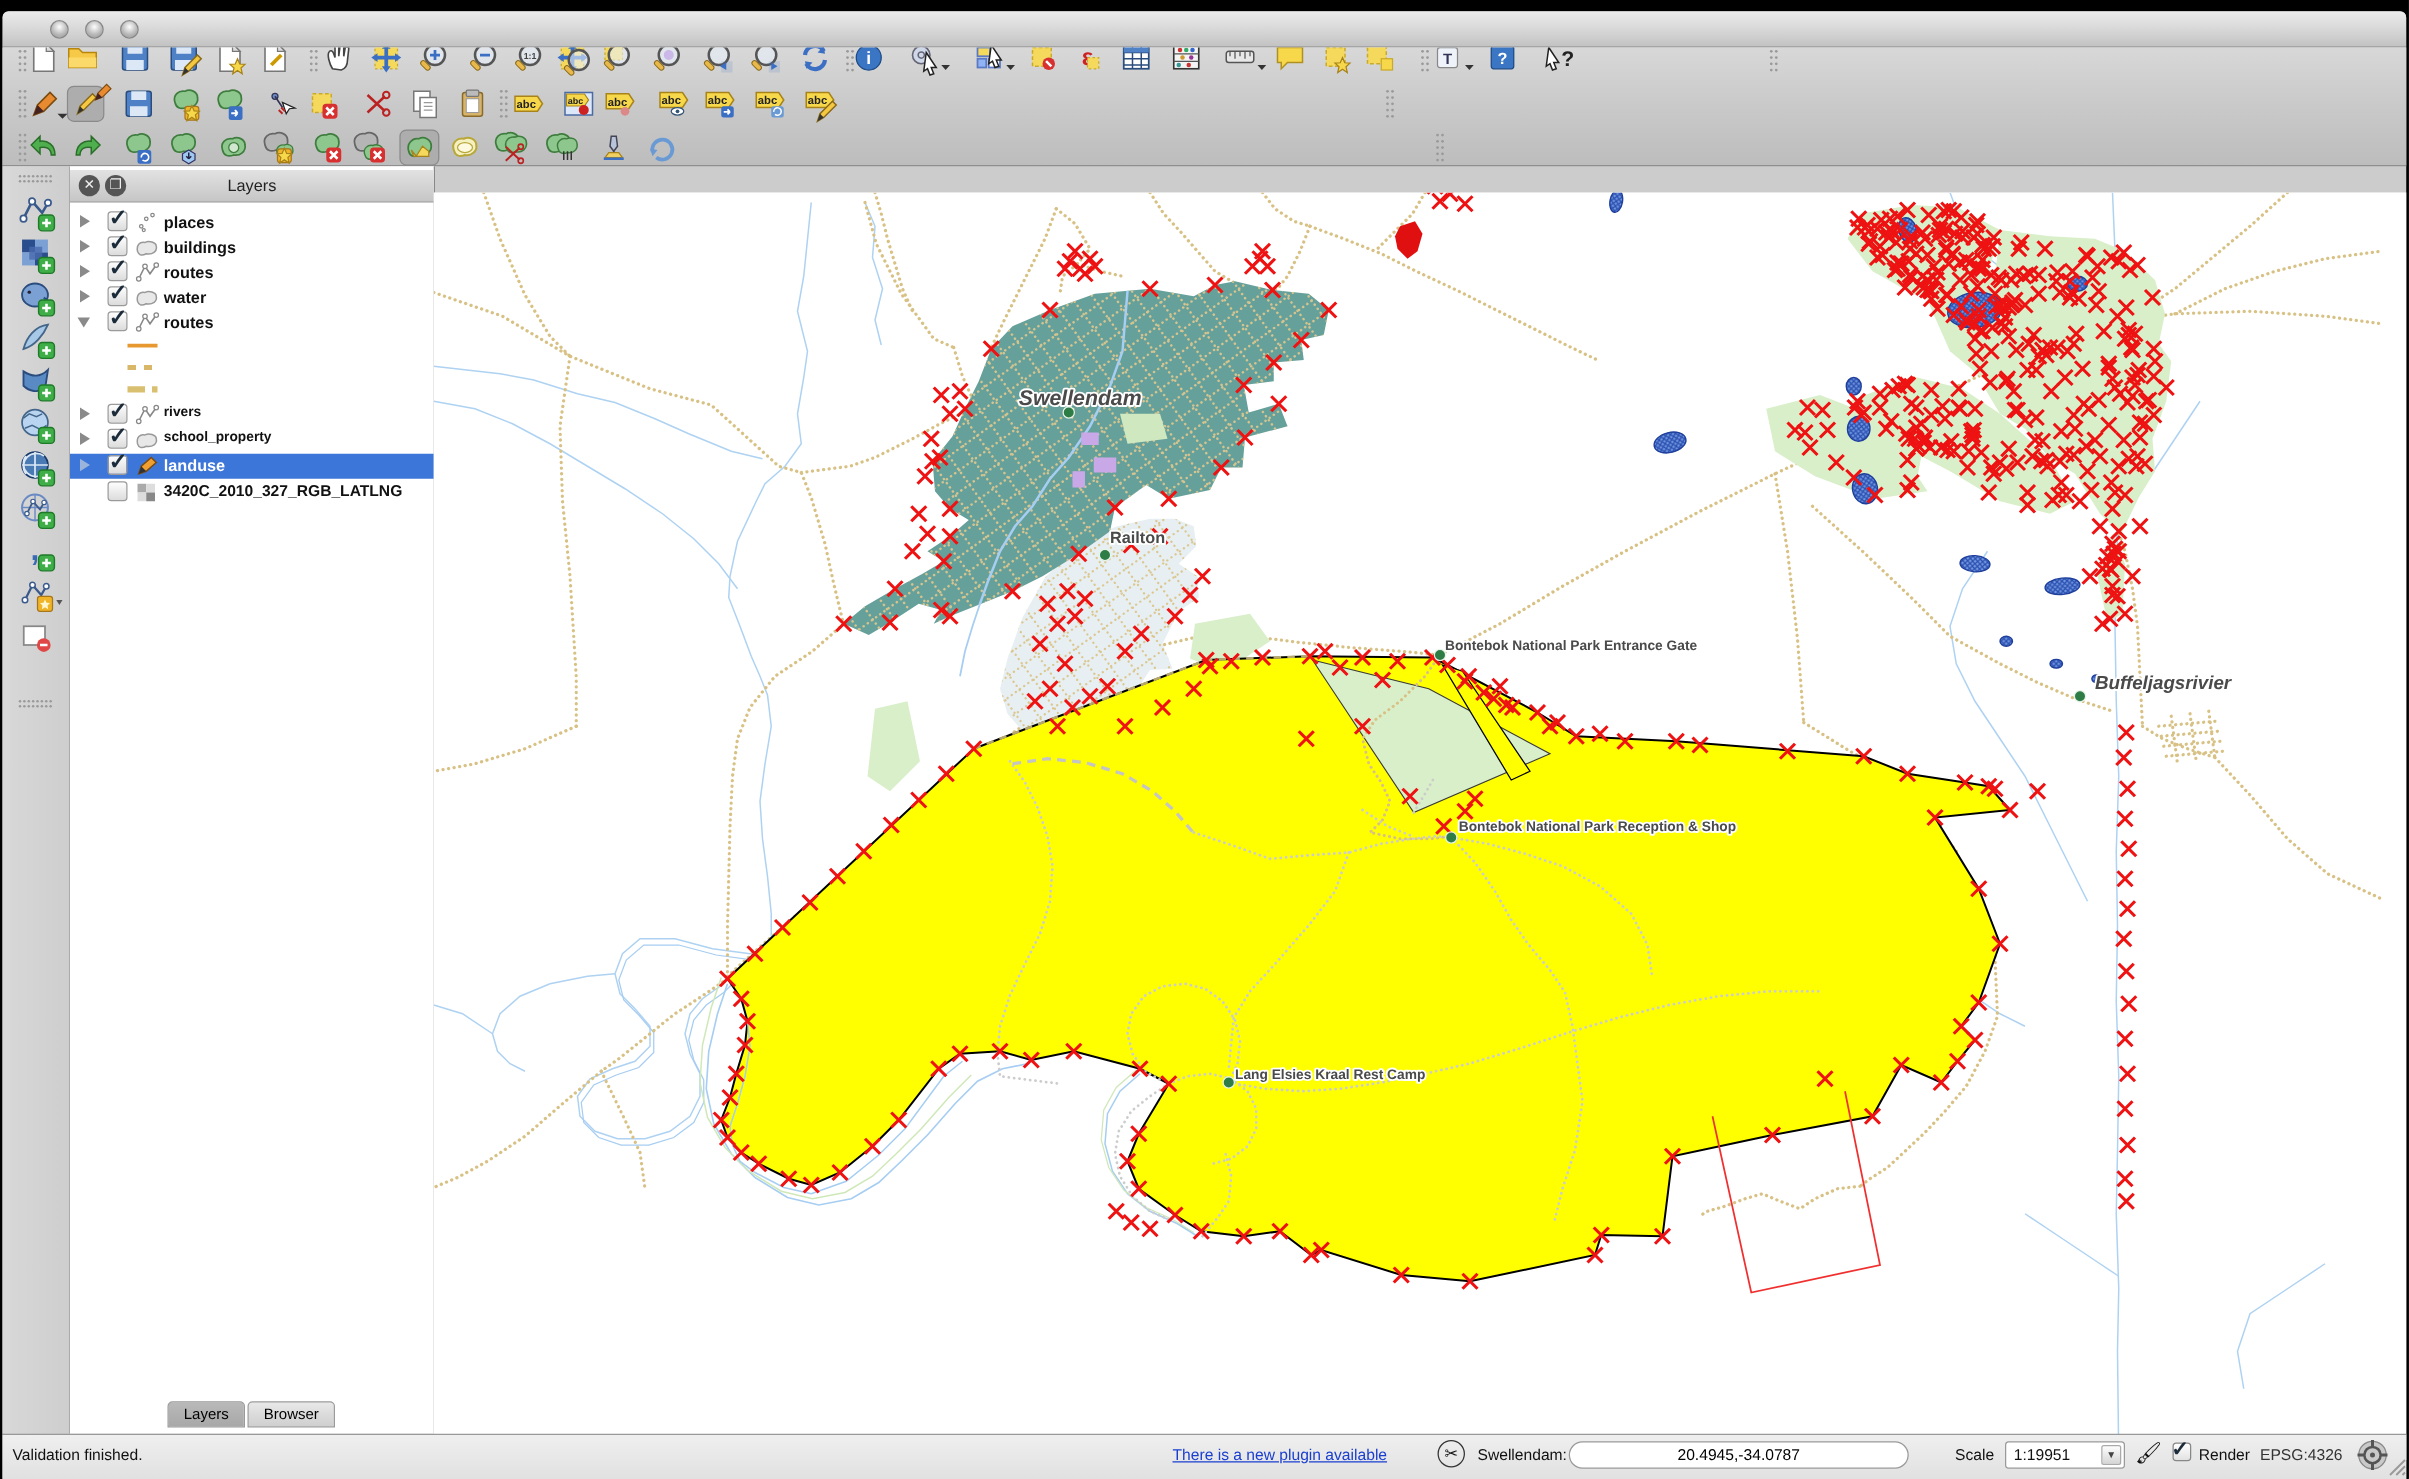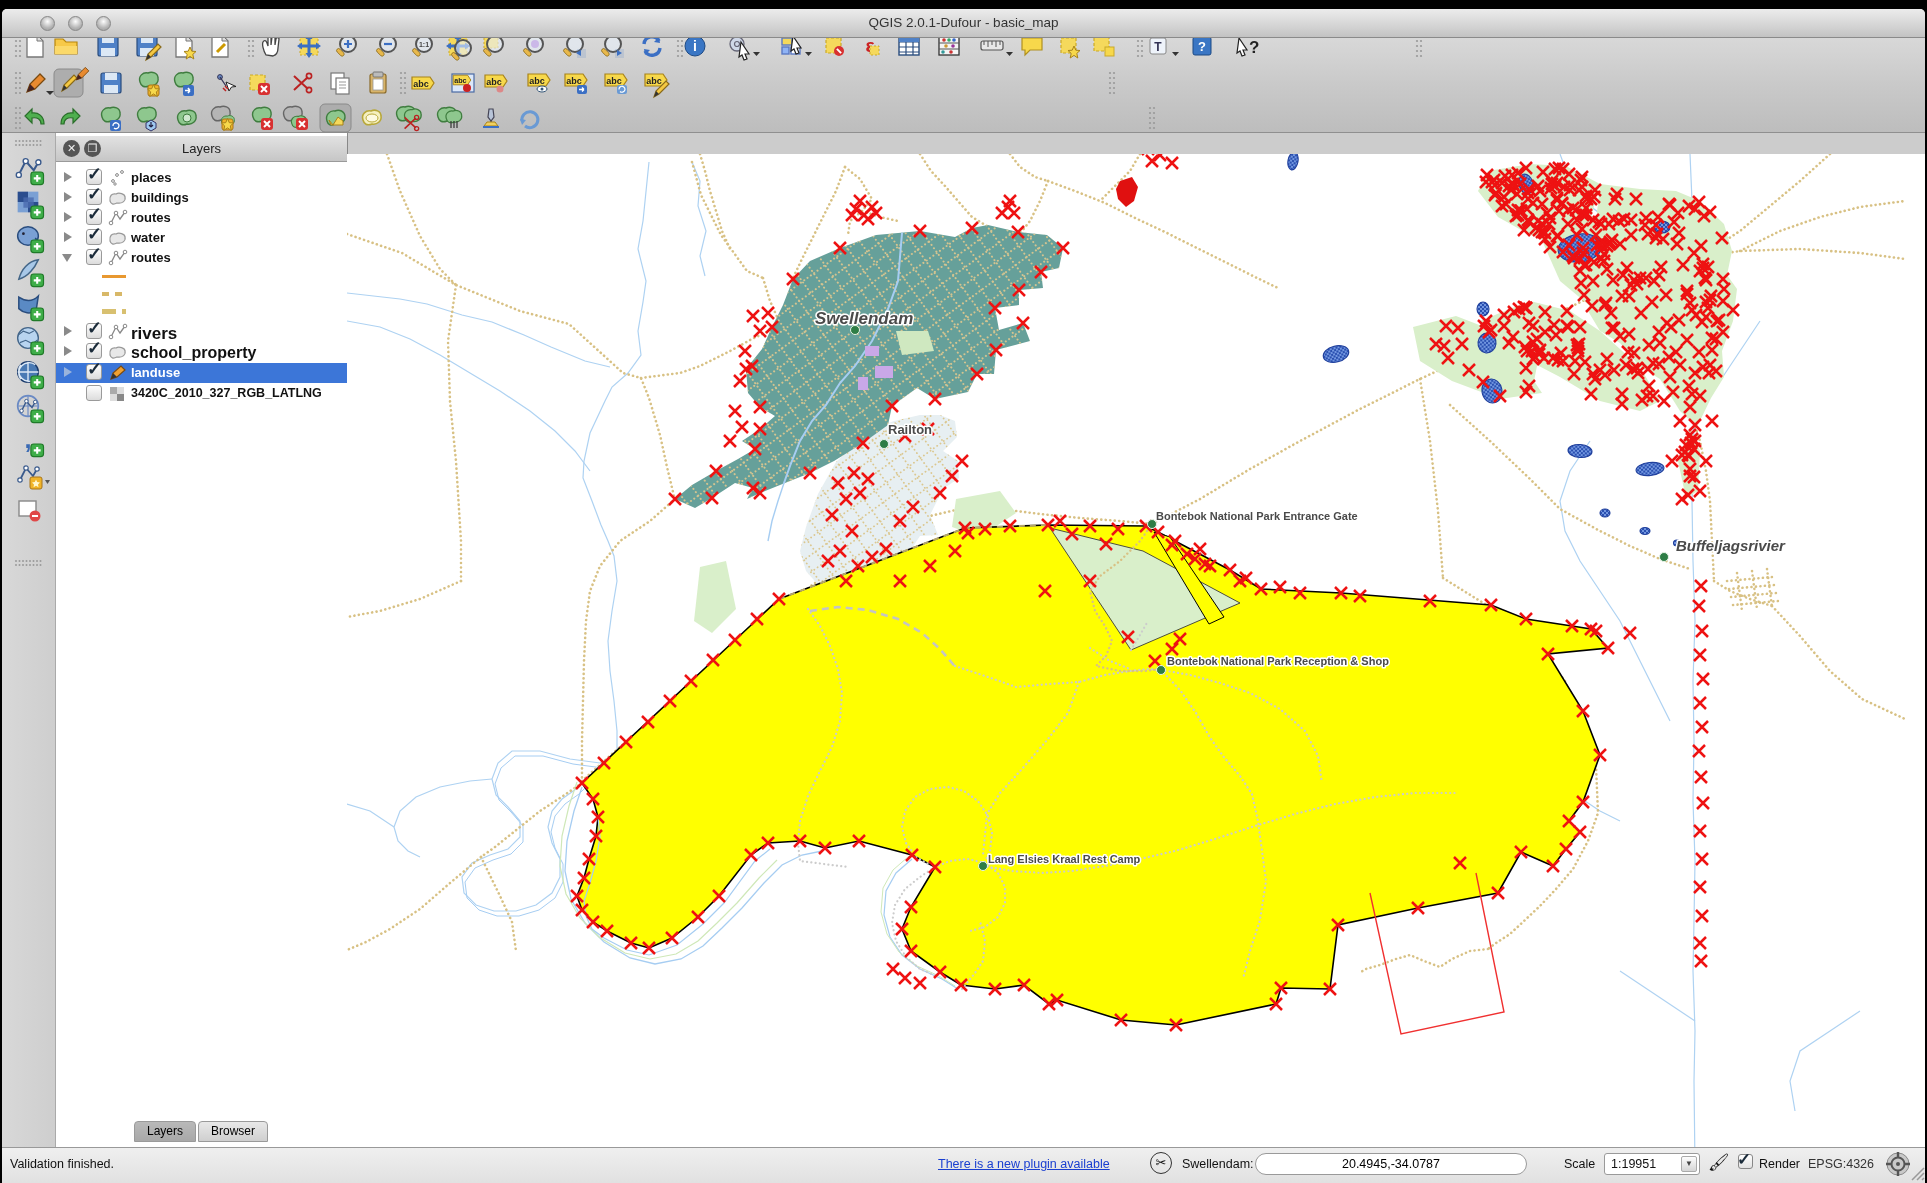--- a/index.html
+++ b/index.html
@@ -27,21 +27,20 @@
 .tab{display:inline-block;padding:2px 12px 3px;border:1px solid #9a9a9a;border-radius:4px 4px 0 0;background:linear-gradient(#e8e8e8,#cfcfcf);margin-right:2px;}
 .tab.act{background:linear-gradient(#b9b9b9,#a8a8a8);}
 input.coord{height:22px;border:1px solid #9a9a9a;border-radius:11px;font-size:12.5px;text-align:center;background:#fff;}
 .lnk{color:#1a3fd0;text-decoration:underline;}
 </style></head><body>
 <div id="win">
  <div id="titlebar">
   <div class="tl" style="left:38px"></div>
       <div class="tl" style="left:66px"></div>
       <div class="tl" style="left:94px"></div>
-  <div id="title">QGIS 2.0.1-Dufour - basic_map</div>
  </div>
  <div id="toolbars">
       <svg width="1923" height="95" style="position:absolute;left:0;top:0">
         <defs>
 <g id="page">
             <path d="M-8,-11 h10 l6,6 v16 h-16 z" fill="#fff" stroke="#777" stroke-width="1.3"></path>
             <path d="M2,-11 l6,6 h-6 z" fill="#ddd" stroke="#777" stroke-width="1"></path>
           </g>
 <g id="folder">
             <path d="M-11,-7 h8 l3,3 h11 v12 h-22 z" fill="#f7c948" stroke="#b8860b" stroke-width="1.2"></path>
@@ -621,30 +620,30 @@
       <div class="row" style="top:189px">
         <div class="tri" style="visibility:visible"></div>
         <div class="cb"></div>
         <div class="ck">✓</div>
         <svg width="20" height="18">
           <path d="M3,14 L8,4 L12,10 L17,3" fill="none" stroke="#888" stroke-width="1.3"></path>
           <circle cx="3" cy="14" r="1.8" fill="#fff" stroke="#888"></circle>
           <circle cx="8" cy="4" r="1.8" fill="#fff" stroke="#888"></circle>
           <circle cx="17" cy="3" r="1.8" fill="#fff" stroke="#888"></circle>
         </svg>
-        <div class="lab" style="font-size:17px">rivers</div>
+        <div class="lab" style="font-size:11px">rivers</div>
       </div>
       <div class="row" style="top:209px">
         <div class="tri" style="visibility:visible"></div>
         <div class="cb"></div>
         <div class="ck">✓</div>
         <svg width="20" height="18">
           <path d="M2,12 C1,7 4,4 8,5 C11,3 17,5 17,8 C18,12 14,15 9,14 C5,16 3,15 2,12 Z" fill="#e8e8e8" stroke="#999" stroke-width="1.2"></path>
         </svg>
-        <div class="lab" style="font-size:16px">school_property</div>
+        <div class="lab" style="font-size:11px">school_property</div>
       </div>
       <div class="row" style="top:230px;background:#3c76d8;color:#fff">
         <div class="tri" style="border-left-color:#9ab4dc"></div>
         <div class="cb"></div>
         <div class="ck">✓</div>
         <svg width="20" height="18">
           <path d="M3,15 L5,9 L13,2 L17,6 L9,13 Z" fill="#f0a030" stroke="#7a4a10" stroke-width="1.2"></path>
           <path d="M3,15 L5,9 L9,13 Z" fill="#333"></path>
         </svg>
         <div class="lab" style="">landuse</div>

